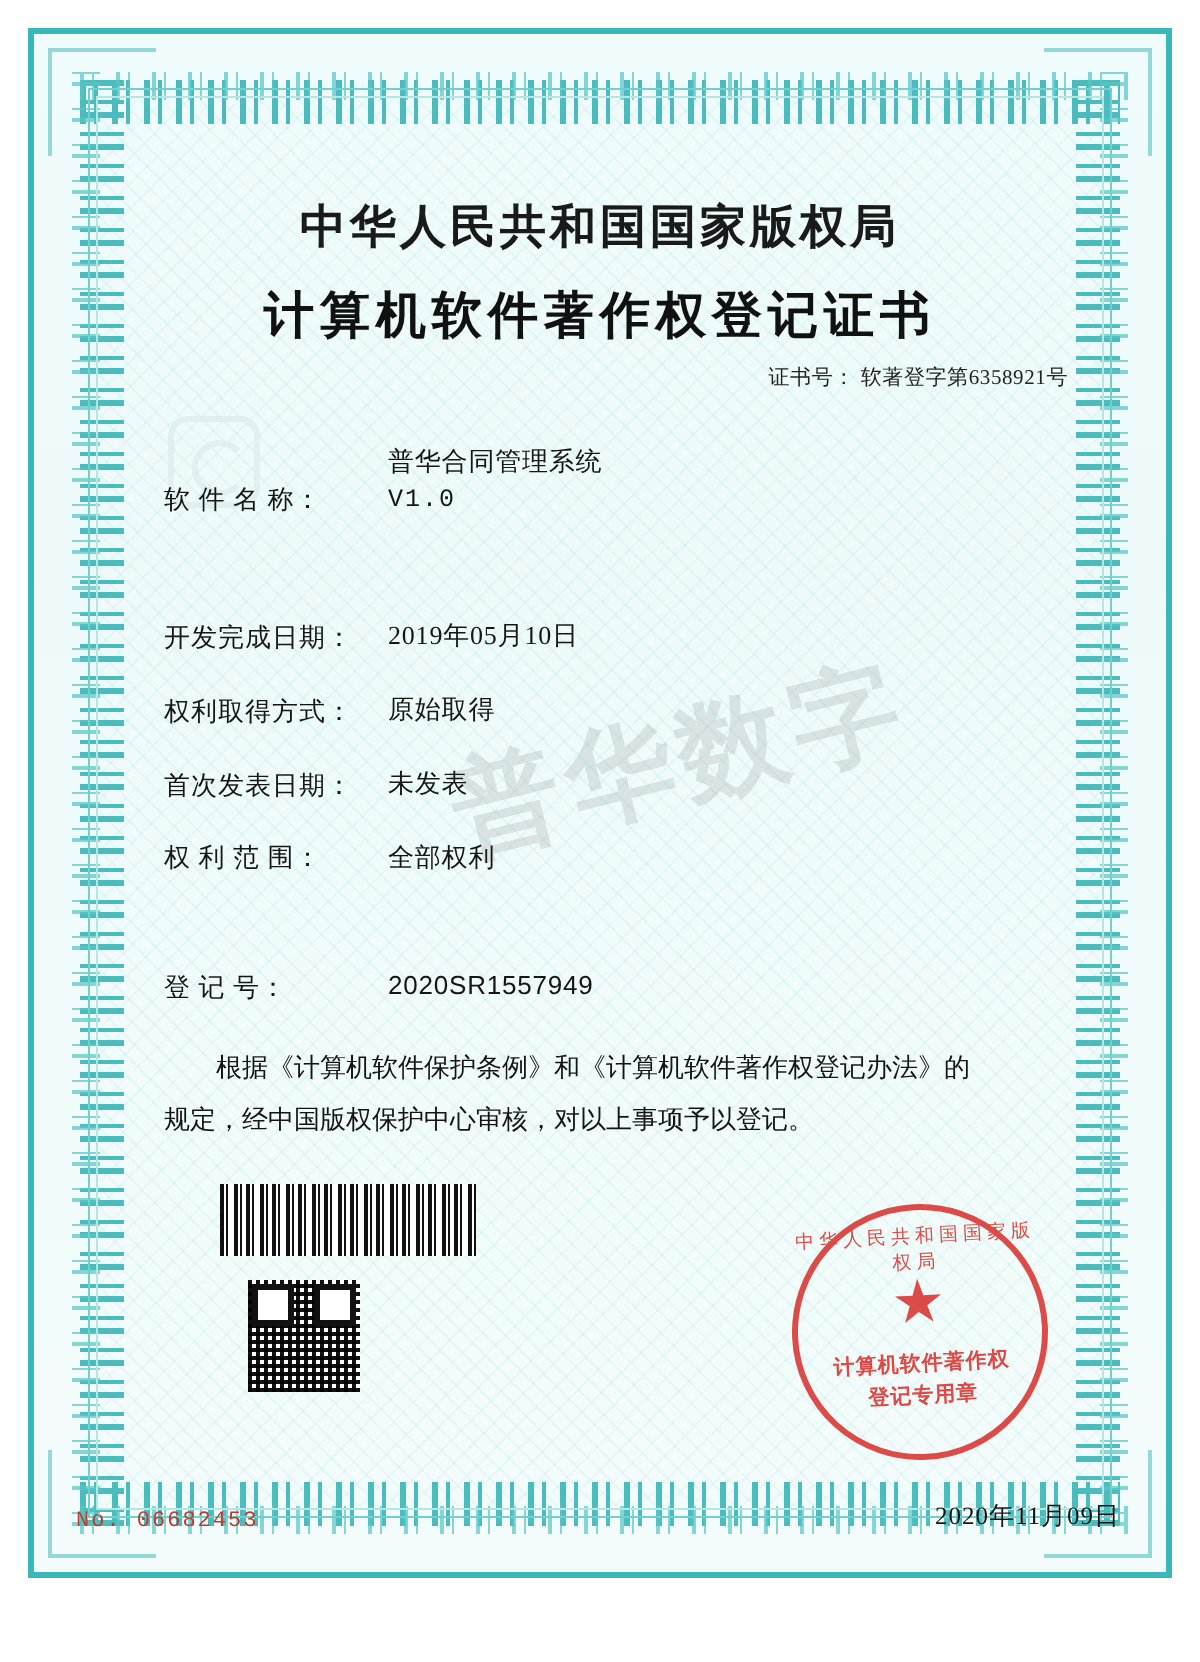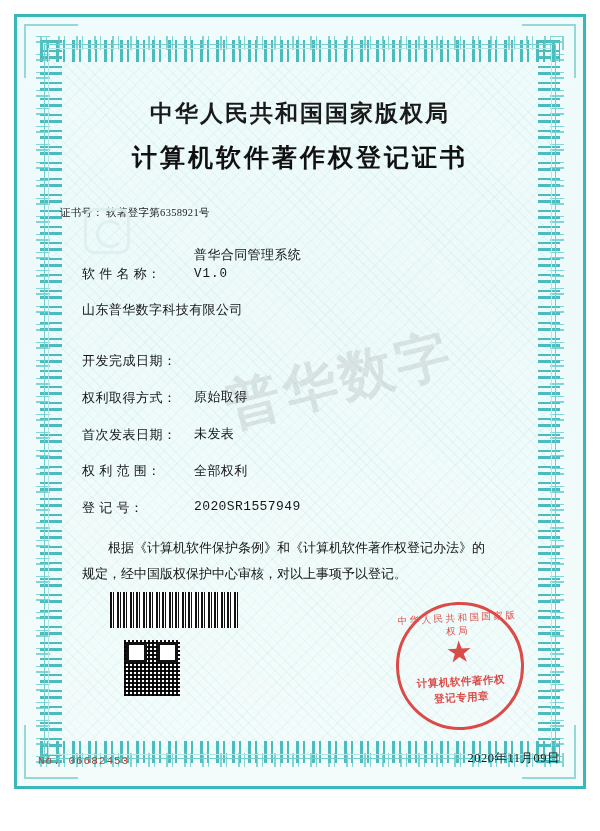--- a/index.html
+++ b/index.html
@@ -119,23 +119,24 @@
   .title-sub {
     text-align: center;
     font-size: 25px;
     font-weight: bold;
     letter-spacing: 3px;
     color: #111111;
     margin-top: 12px;
     font-family: "Liberation Serif", serif;
   }
   .cert-no {
+    text-align: right;
     font-size: 10.5px;
     color: #222;
-    margin-top: 32px;
+    margin-top: 8px;
     margin-right: 6px;
     letter-spacing: .3px;
   }
 
   
   .logo-mark {
     position: absolute;
     left: 24px;
     top: 146px;
     width: 46px;
@@ -178,21 +179,21 @@
     flex: 1;
     letter-spacing: .4px;
     line-height: 1.45;
   }
   .field .value .v2 {
     display: block;
     font-family: "Liberation Mono", monospace;
     font-size: 12.5px;
     letter-spacing: 1px;
   }
-  .mono { font-family: Liberation Mono, monospace; letter-spacing: .6px; }
+  .mono { font-family: Liberation Sans, sans-serif; letter-spacing: .6px; margin-top: 28px; }
 
   .spacer-lg { height: 14px; }
 
   .para {
     margin-top: 14px;
     font-size: 13px;
     line-height: 2.0;
     color: #141414;
     text-align: justify;
     padding: 0 8px 0 22px;
@@ -337,27 +338,27 @@
 
         <div class="field">
           <div class="label">软 件 名 称：</div>
           <div class="value">
             <span>普华合同管理系统</span>
             <span class="v2">V1.0</span>
           </div>
         </div>
 
         <div class="field">
-          <div class="value">山东普华数字科技有限公司</div>
         </div>
 
         <div class="spacer-lg"></div>
 
         <div class="field">
           <div class="label">开发完成日期：</div>
+          <div class="value">2019年05月10日</div>
         </div>
 
         <div class="field">
           <div class="label">权利取得方式：</div>
           <div class="value">原始取得</div>
         </div>
 
         <div class="field">
           <div class="label">首次发表日期：</div>
           <div class="value">未发表</div>

